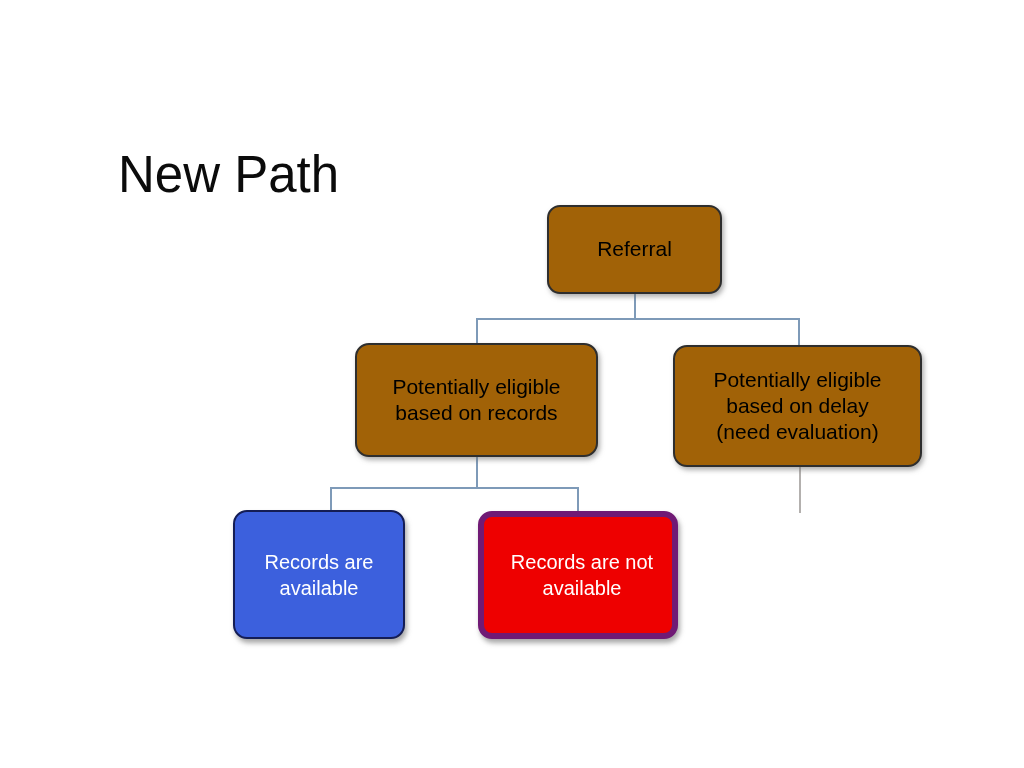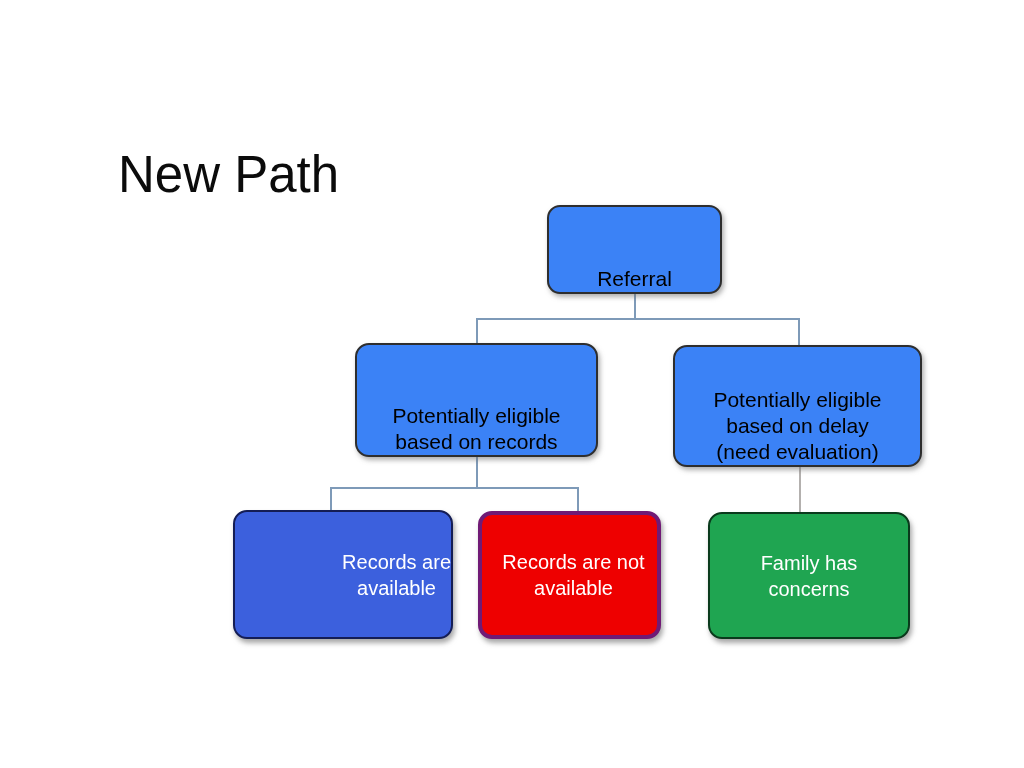--- a/index.html
+++ b/index.html
@@ -32,40 +32,39 @@
     border-radius: 14px;
     display: flex;
     flex-direction: column;
     align-items: center;
     justify-content: center;
     text-align: center;
     white-space: pre-line;
   }
   .node .label { white-space: pre-line; }
   .white-node {
-    background: #3b82f6;
+    background: #a16207;
     border: 2px solid #2e2e2e;
     color: #000000;
     font-size: 21px;
     line-height: 1.24;
     box-shadow: 2px 3px 5px rgba(110,110,110,0.55);
-    justify-content: flex-end;
   }
   .color-node {
     color: #ffffff;
     font-size: 20px;
     line-height: 1.3;
     box-shadow: 2px 4px 5px rgba(110,110,110,0.6);
   }
   #node-referral        { left: 547px; top: 205px; width: 175px; height: 89px; border-radius: 13px; }
   #node-records         { left: 355px; top: 343px; width: 243px; height: 114px; }
   #node-delay           { left: 673px; top: 345px; width: 249px; height: 122px; }
   #node-delay .sublabel { white-space: pre-line; }
-  #node-blue            { left: 233px; top: 510px; width: 220px; height: 129px; border: 2px solid #141d55; align-items: flex-end; }
-  #node-red             { left: 478px; top: 511px; width: 183px; height: 128px; border: 4px solid #701a75; padding-left: 8px; }
+  #node-blue            { left: 233px; top: 510px; width: 172px; height: 129px; border: 2px solid #141d55; }
+  #node-red             { left: 478px; top: 511px; width: 200px; height: 128px; border: 6px solid #701a75; padding-left: 8px; }
   #node-green           { left: 708px; top: 512px; width: 202px; height: 127px; border: 2px solid #0a3a1c; }
   .connector {
     position: absolute;
     background: var(--connector-color, #7e9ab8);
   }
   .connector.gray { background: var(--connector-gray, #b3b0ae); }
   .h-line { height: 1.5px; }
   .v-line { width: 1.5px; }
   #c-root-drop   { left: 634px; top: 294px; height: 25px; }
   #c-level2-bar  { left: 476px; top: 318px; width: 323px; }
@@ -112,18 +111,14 @@
   <div class="node color-node" id="node-blue" style="background-color: rgb(60, 96, 221);">
     <span class="label">Records are
 available</span>
   </div>
 
   <div class="node color-node" id="node-red" style="background-color: rgb(238, 0, 0);">
     <span class="label">Records are not
 available</span>
   </div>
 
-  <div class="node color-node" id="node-green" style="background-color: rgb(31, 165, 81);">
-    <span class="label">Family has
-concerns</span>
-  </div>
 
 </div>
 
 </body></html>

